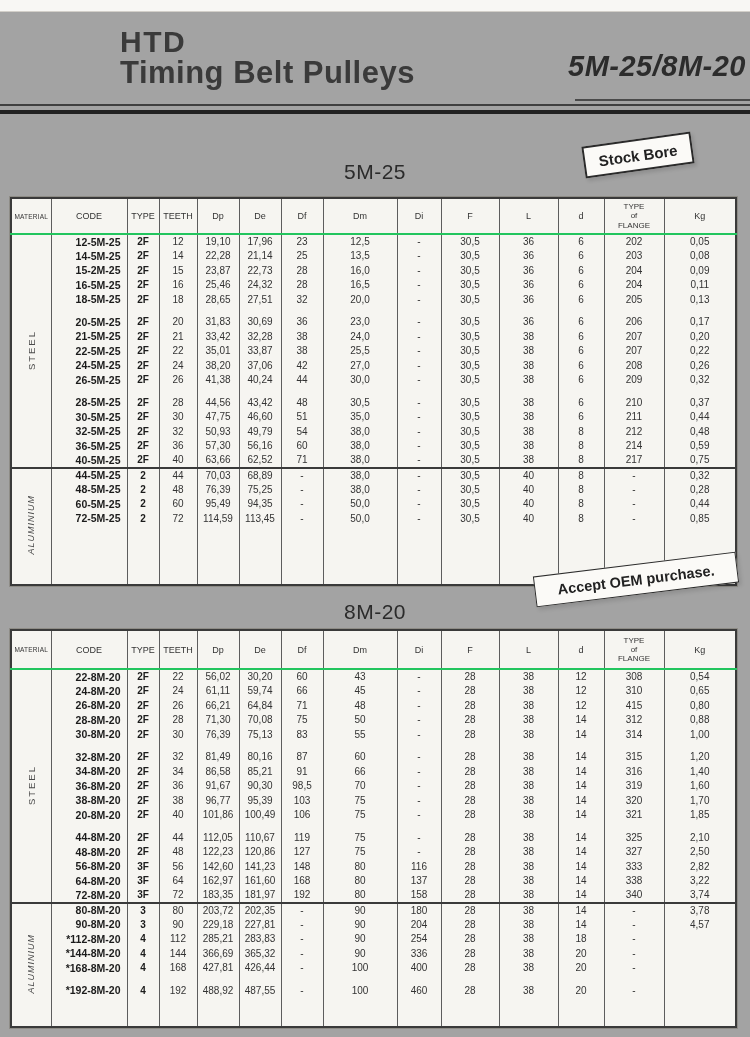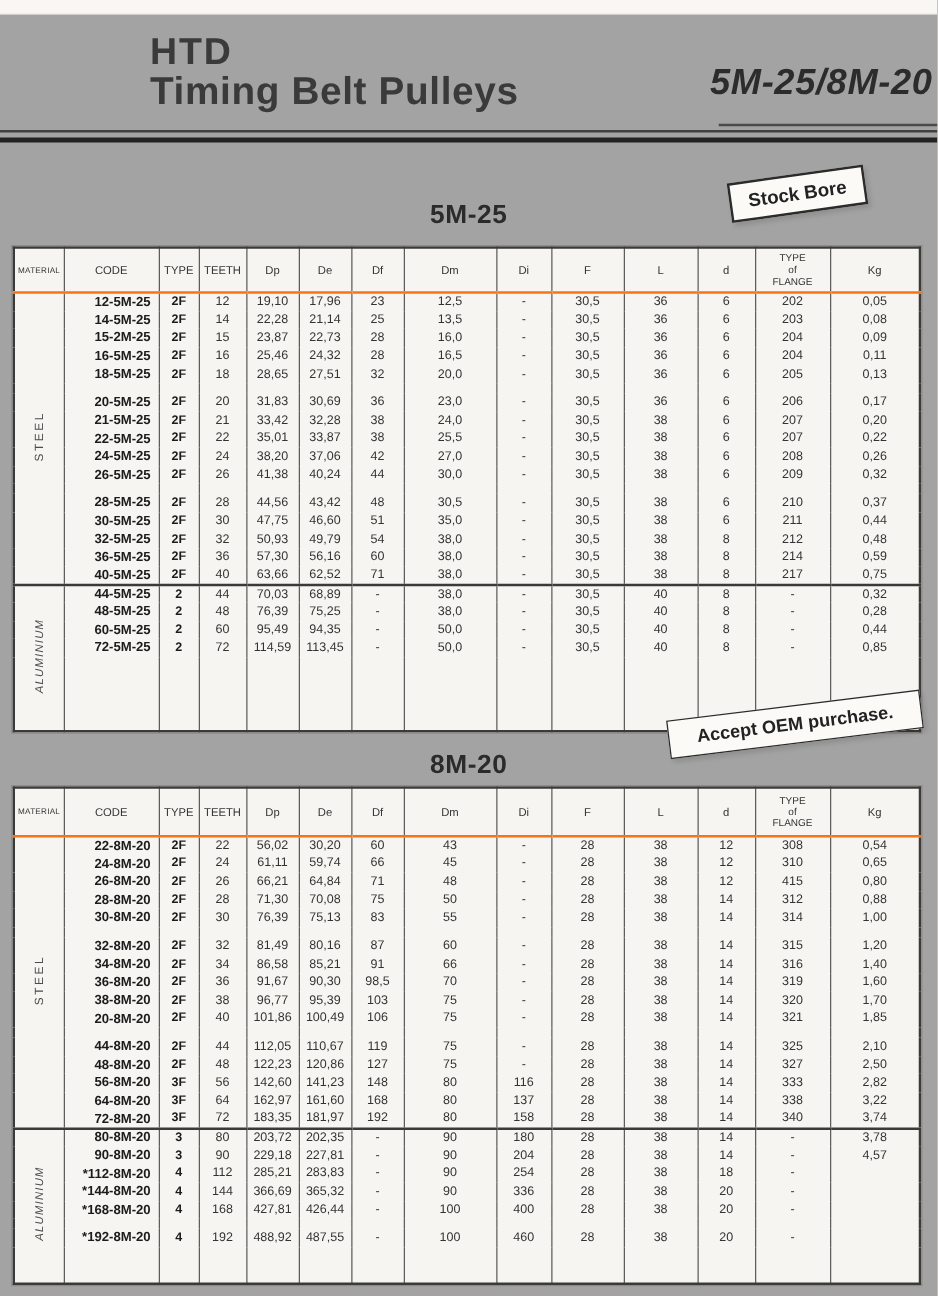--- a/index.html
+++ b/index.html
@@ -10,32 +10,32 @@
   .brand .l1{font-size:30px;letter-spacing:1.5px;}
   .brand .l2{font-size:31px;letter-spacing:0.5px;}
   .model{position:absolute;right:4px;top:50px;font-size:29px;font-weight:bold;color:#2c2c2c;letter-spacing:0.5px;font-style:italic;}
   .model-underline{position:absolute;right:0;top:99px;width:175px;height:2px;background:#4a4a4a;}
   .rule-thin{position:absolute;left:0;top:104px;width:100%;height:2px;background:#3f3f3f;}
   .rule-thick{position:absolute;left:0;top:110px;width:100%;height:4px;background:#222;}
   .stamp{position:absolute;background:#fbfaf7;border:2px solid #2b2b2b;display:flex;align-items:center;
          justify-content:center;font-weight:bold;color:#222;box-shadow:2px 3px 4px rgba(0,0,0,0.12);z-index:5;}
   .stock{left:583px;top:139px;width:106px;height:28px;transform:rotate(-8deg);font-size:15px;}
   .oem{left:534px;top:564px;width:202px;height:29px;transform:rotate(-7deg);font-size:14.5px;border-width:1.5px;}
-  .tbl-title{position:absolute;left:0;width:100%;text-align:center;font-size:21px;font-weight:bold;
+  .tbl-title{position:absolute;left:0;width:100%;text-align:center;font-size:21px;font-weight:normal;
              color:#2b2b2b;margin:0;letter-spacing:0.5px;}
   .t1title{top:160px;}
   .t2title{top:600px;}
   .tablewrap{position:absolute;left:10px;}
   .t1{top:197px;}
   .t2{top:629px;}
   table{border-collapse:collapse;table-layout:fixed;width:725px;background:#f6f5f1;
         border:2px solid #3a3a3a;outline:1px solid #8e8c86;}
   th,td{border-left:1px solid #5d5d5d;border-right:1px solid #5d5d5d;padding:0;text-align:center;
         overflow:hidden;white-space:nowrap;}
-  thead th{border-bottom:2px solid #f97316;font-weight:normal;font-size:9px;color:#333;}
+  thead th{border-bottom:2px solid #22c55e;font-weight:normal;font-size:9px;color:#333;}
   .t1 thead tr{height:36px;}
   .t2 thead tr{height:39px;}
   th.mat-h{font-size:6.5px;letter-spacing:0.2px;}
   th .fl-line{display:block;font-size:8px;line-height:1.15;}
   tbody tr.data{height:14.5px;}
   tbody td{font-size:10px;color:#333;}
   td.code{text-align:right;padding-right:6px;font-weight:bold;color:#1b1b1b;font-size:10.5px;}
   td.typ{font-weight:bold;color:#1b1b1b;}
   td.mat{vertical-align:middle;}
   td.mat span{display:inline-block;writing-mode:vertical-rl;transform:rotate(180deg);

